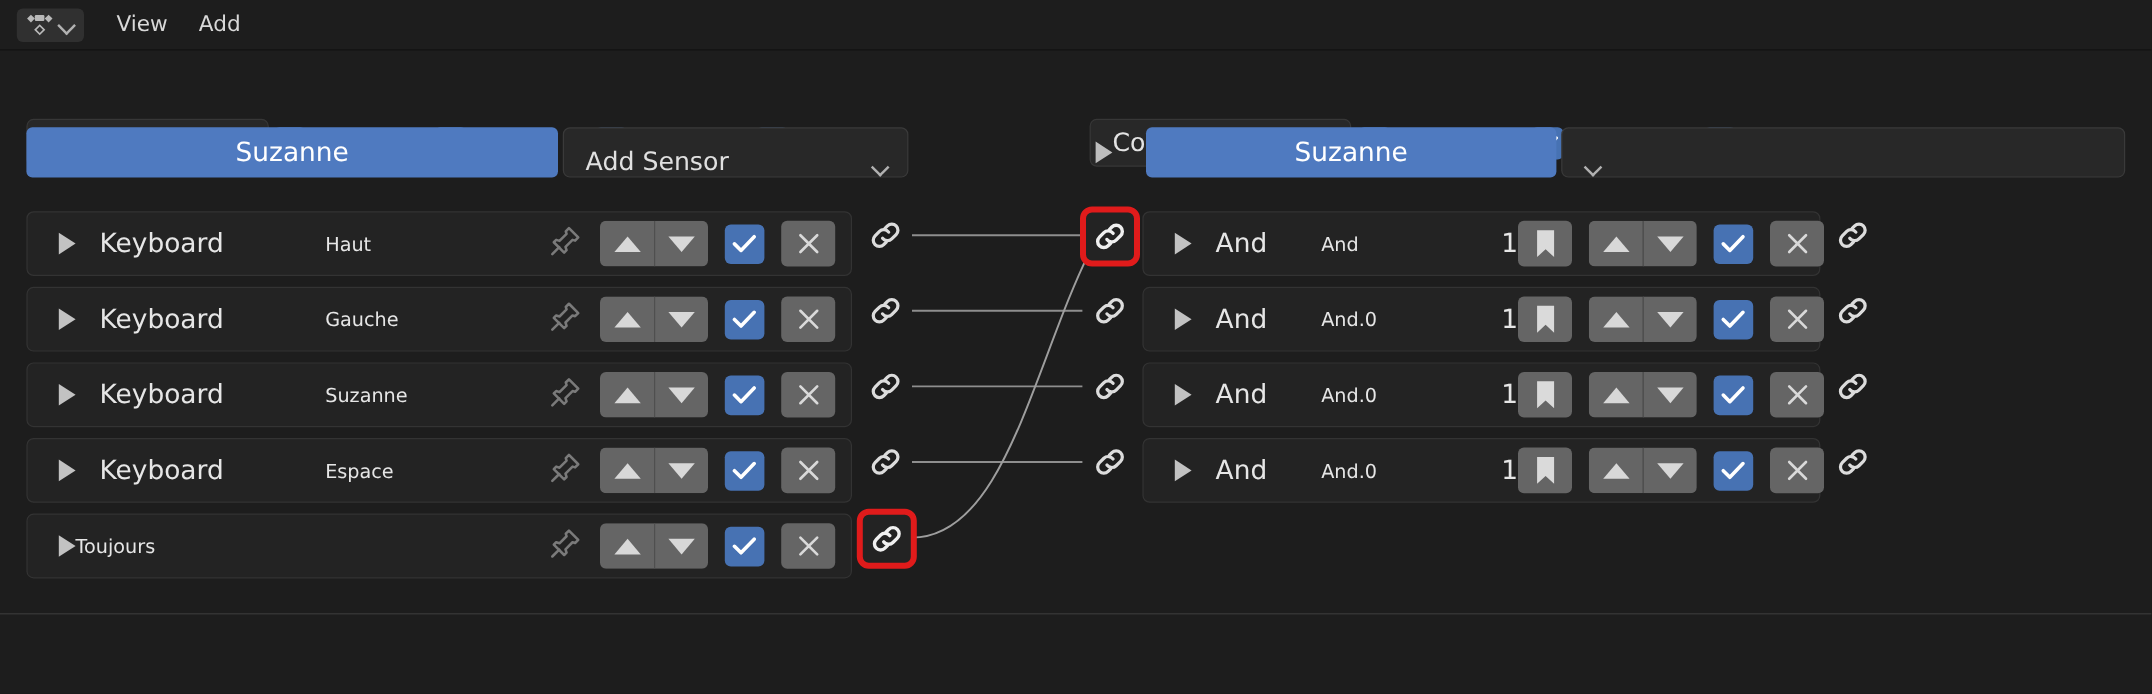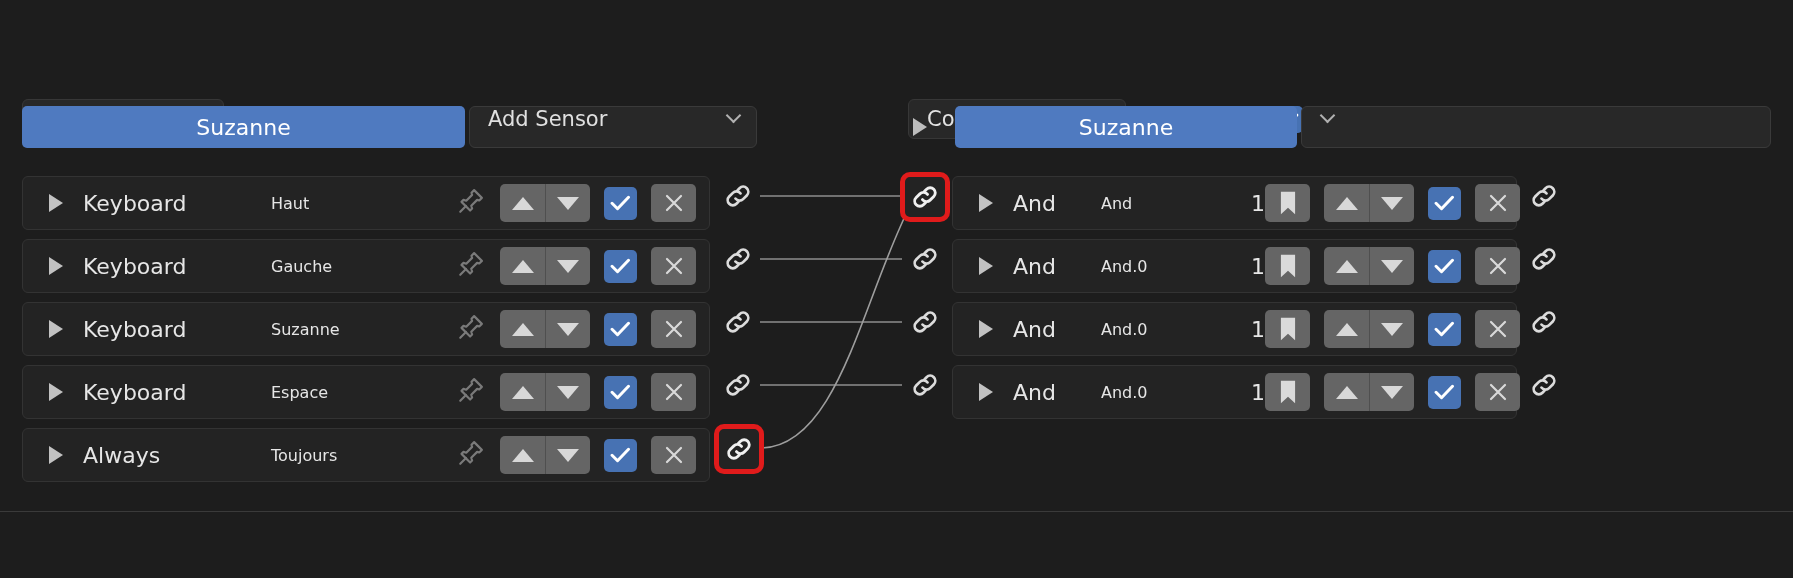--- a/index.html
+++ b/index.html
@@ -102,21 +102,21 @@
     display: flex; align-items: center; justify-content: center;
   }
   .add-btn {
     position: absolute;
     height: 42px;
     background: #282828;
     border: 1px solid #3a3a3a;
     border-radius: 6px;
     color: #e0e0e0;
     font-size: 21px;
-    display: flex; align-items: flex-start;
+    display: flex; align-items: flex-end;
     padding: 0 14px 0 18px;
   }
   .add-btn .ab-label { flex: 1; }
   .play-tri {
     position: absolute;
     width: 0; height: 0;
     border-left: 14px solid #bdbdbd;
     border-top: 9px solid transparent;
     border-bottom: 9px solid transparent;
   }
@@ -230,20 +230,33 @@
     position: absolute; left: 0; top: 511px;
     width: 1793px; height: 1px;
     background: #3a3a3a;
   }
 </style>
 </head>
 <body>
 
 <div id="root">
 
+  <div class="menubar">
+    <div class="editor-type-btn">
+      <svg class="logic-glyph" width="26" height="22" viewBox="0 0 26 22">
+        <rect x="9" y="2.5" width="8" height="5" rx="1" fill="#b9b9b9"></rect>
+        <rect x="3.5" y="3.2" width="4.6" height="4.6" transform="rotate(45 5.8 5.5)" fill="#b9b9b9"></rect>
+        <rect x="18.2" y="3.2" width="4.6" height="4.6" transform="rotate(45 20.5 5.5)" fill="#b9b9b9"></rect>
+        <rect x="10.5" y="12.2" width="5.2" height="5.2" transform="rotate(45 13.1 14.8)" fill="none" stroke="#b9b9b9" stroke-width="1.4"></rect>
+      </svg>
+      <span class="chev"></span>
+    </div>
+    <div class="menu-item">View</div>
+    <div class="menu-item">Add</div>
+  </div>
 
   <div class="header-row">
 
     <div class="dropdown" style="left:22px; top:57px; width:202px;">
       <span class="dd-label">Sensors</span>
       <span class="chev"></span>
     </div>
 
     <div class="cbgroup" style="left:228px; top:64px;">
       <span class="checkbox">
@@ -496,21 +509,20 @@
     <svg width="34" height="34" viewBox="0 0 24 24">
         <g fill="none" stroke="#dcdcdc" stroke-width="1.9" stroke-linecap="round">
           <path d="M10.2 13.8 a3.6 3.6 0 0 0 5.4 .4 l2.6-2.6 a3.6 3.6 0 0 0 -5.1-5.1 l-1.5 1.5"></path>
           <path d="M13.8 10.2 a3.6 3.6 0 0 0 -5.4-.4 l-2.6 2.6 a3.6 3.6 0 0 0 5.1 5.1 l1.5-1.5"></path>
         </g>
       </svg>
   </div>
 
   <div class="brick" style="left:22px; top:428px; width:688px;">
     <span class="tri-expand"></span>
-    <span class="brick-type">Always</span>
     <span class="brick-name">Toujours</span>
     <span class="spacer"></span>
     <span class="pin-icon">
       <svg width="30" height="30" viewBox="0 0 24 24">
           <g fill="none" stroke="#9c9c9c" stroke-width="1.7" stroke-linecap="round" stroke-linejoin="round">
             <path d="M14.5 3.3 L20.7 9.5 L18.6 11.6 L16.9 11.1 L12.2 15.8 L12.9 18 L11.3 19.6 L4.4 12.7 L6 11.1 L8.2 11.8 L12.9 7.1 L12.4 5.4 Z"></path>
             <path d="M8 16 L3.4 20.6"></path>
           </g>
         </svg>
     </span>

